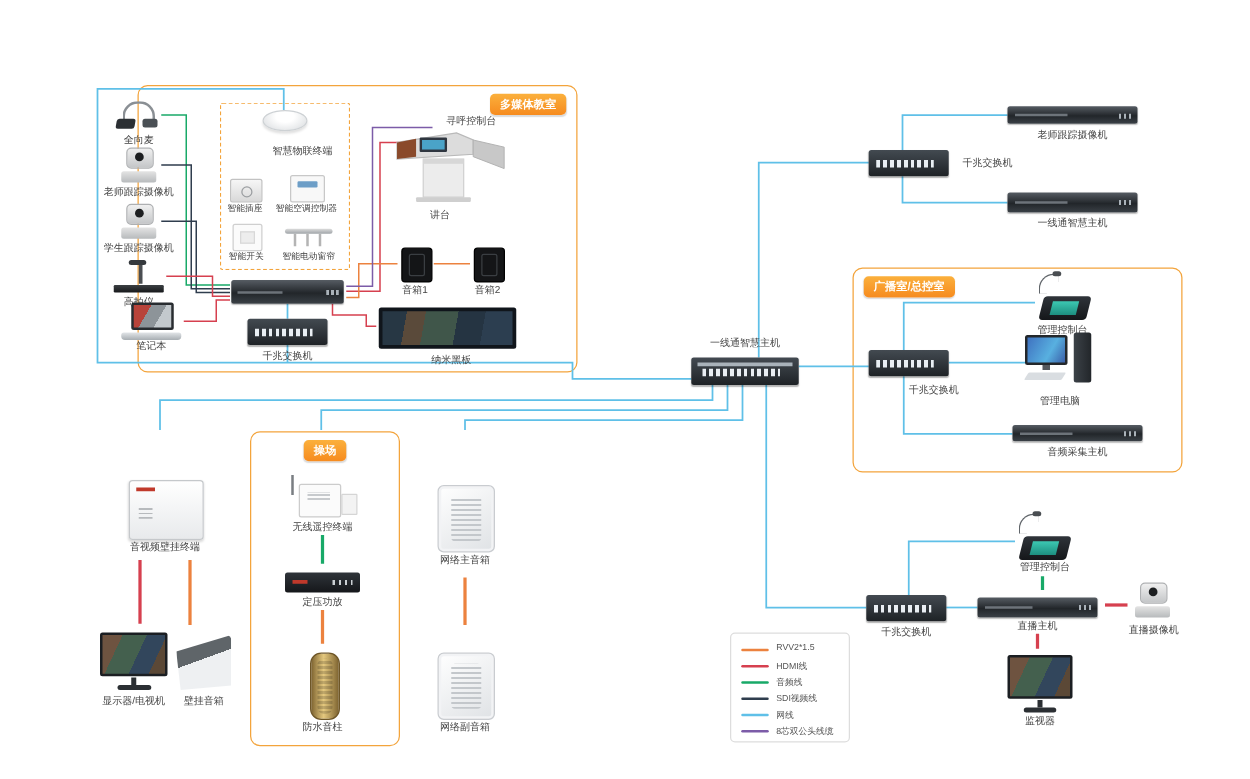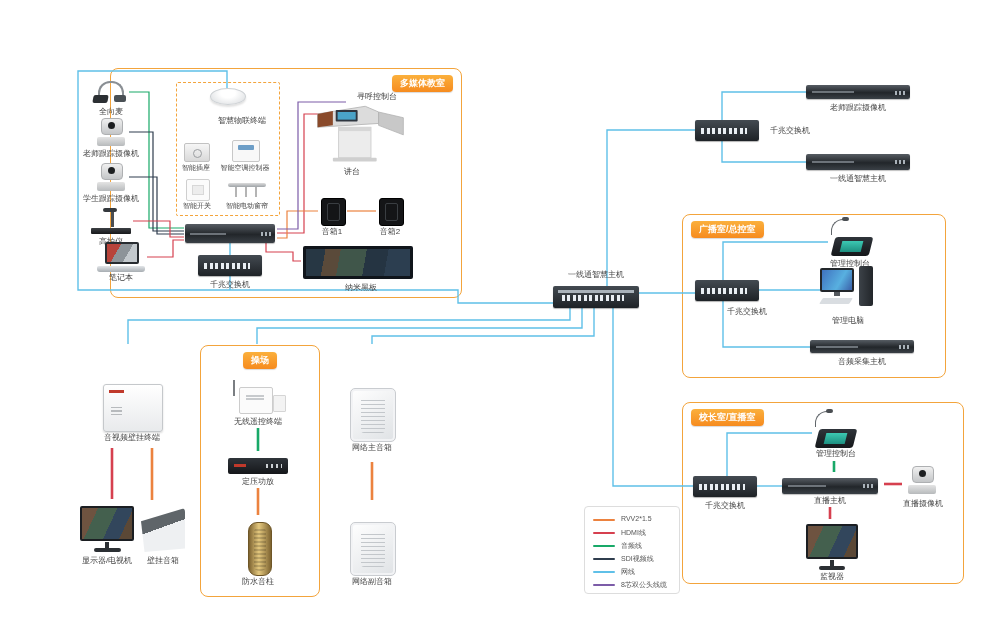--- a/index.html
+++ b/index.html
@@ -110,23 +110,20 @@
 
 <div id="canvas">
 
   <div class="sec" style="left:65px;top:68px;width:350px;height:228px;margin-left:45px;">
     <div class="badge br">多媒体教室</div>
   </div>
   <div class="dashbox" style="left:176px;top:82px;width:102px;height:132px;z-index:1;"></div>
   <div class="sec" style="left:682px;top:214px;width:262px;height:162px;">
     <div class="badge bl">广播室/总控室</div>
   </div>
-  <div class="sec" style="left:682px;top:402px;width:280px;height:180px;">
-    <div class="badge bl">校长室/直播室</div>
-  </div>
   <div class="sec" style="left:200px;top:345px;width:118px;height:250px;">
     <div class="badge bc">操场</div>
   </div>
 
   <svg class="wires" width="1000" height="623">
     <defs>
       <marker id="ms-hdmi" markerUnits="userSpaceOnUse" markerWidth="6" markerHeight="6" refX="5" refY="3" orient="auto">
           <path d="M0,0 L6,3 L0,6 Z" fill="#D6404F"></path>
         </marker>
       <marker id="ms-audio" markerUnits="userSpaceOnUse" markerWidth="6" markerHeight="6" refX="5" refY="3" orient="auto">

